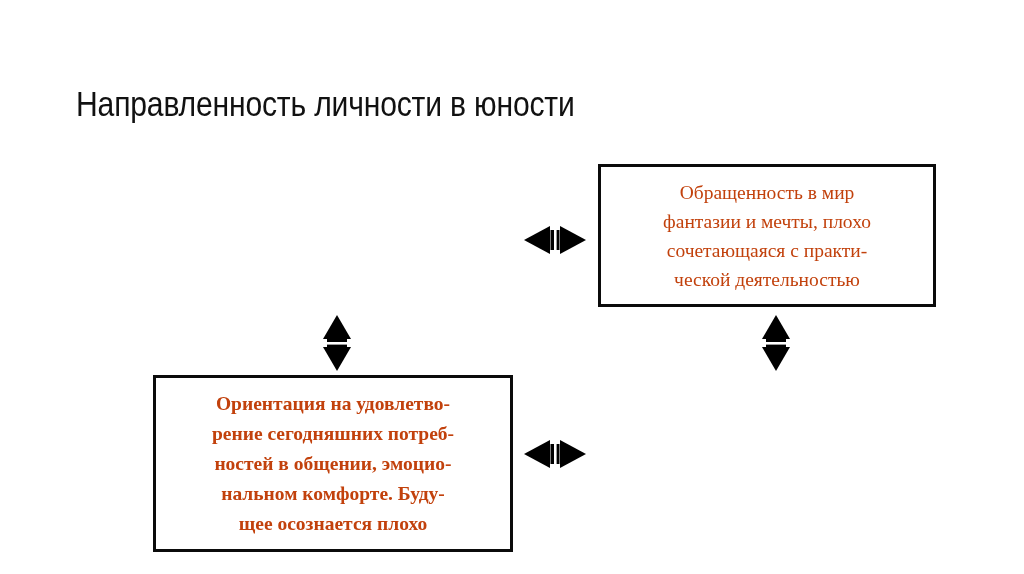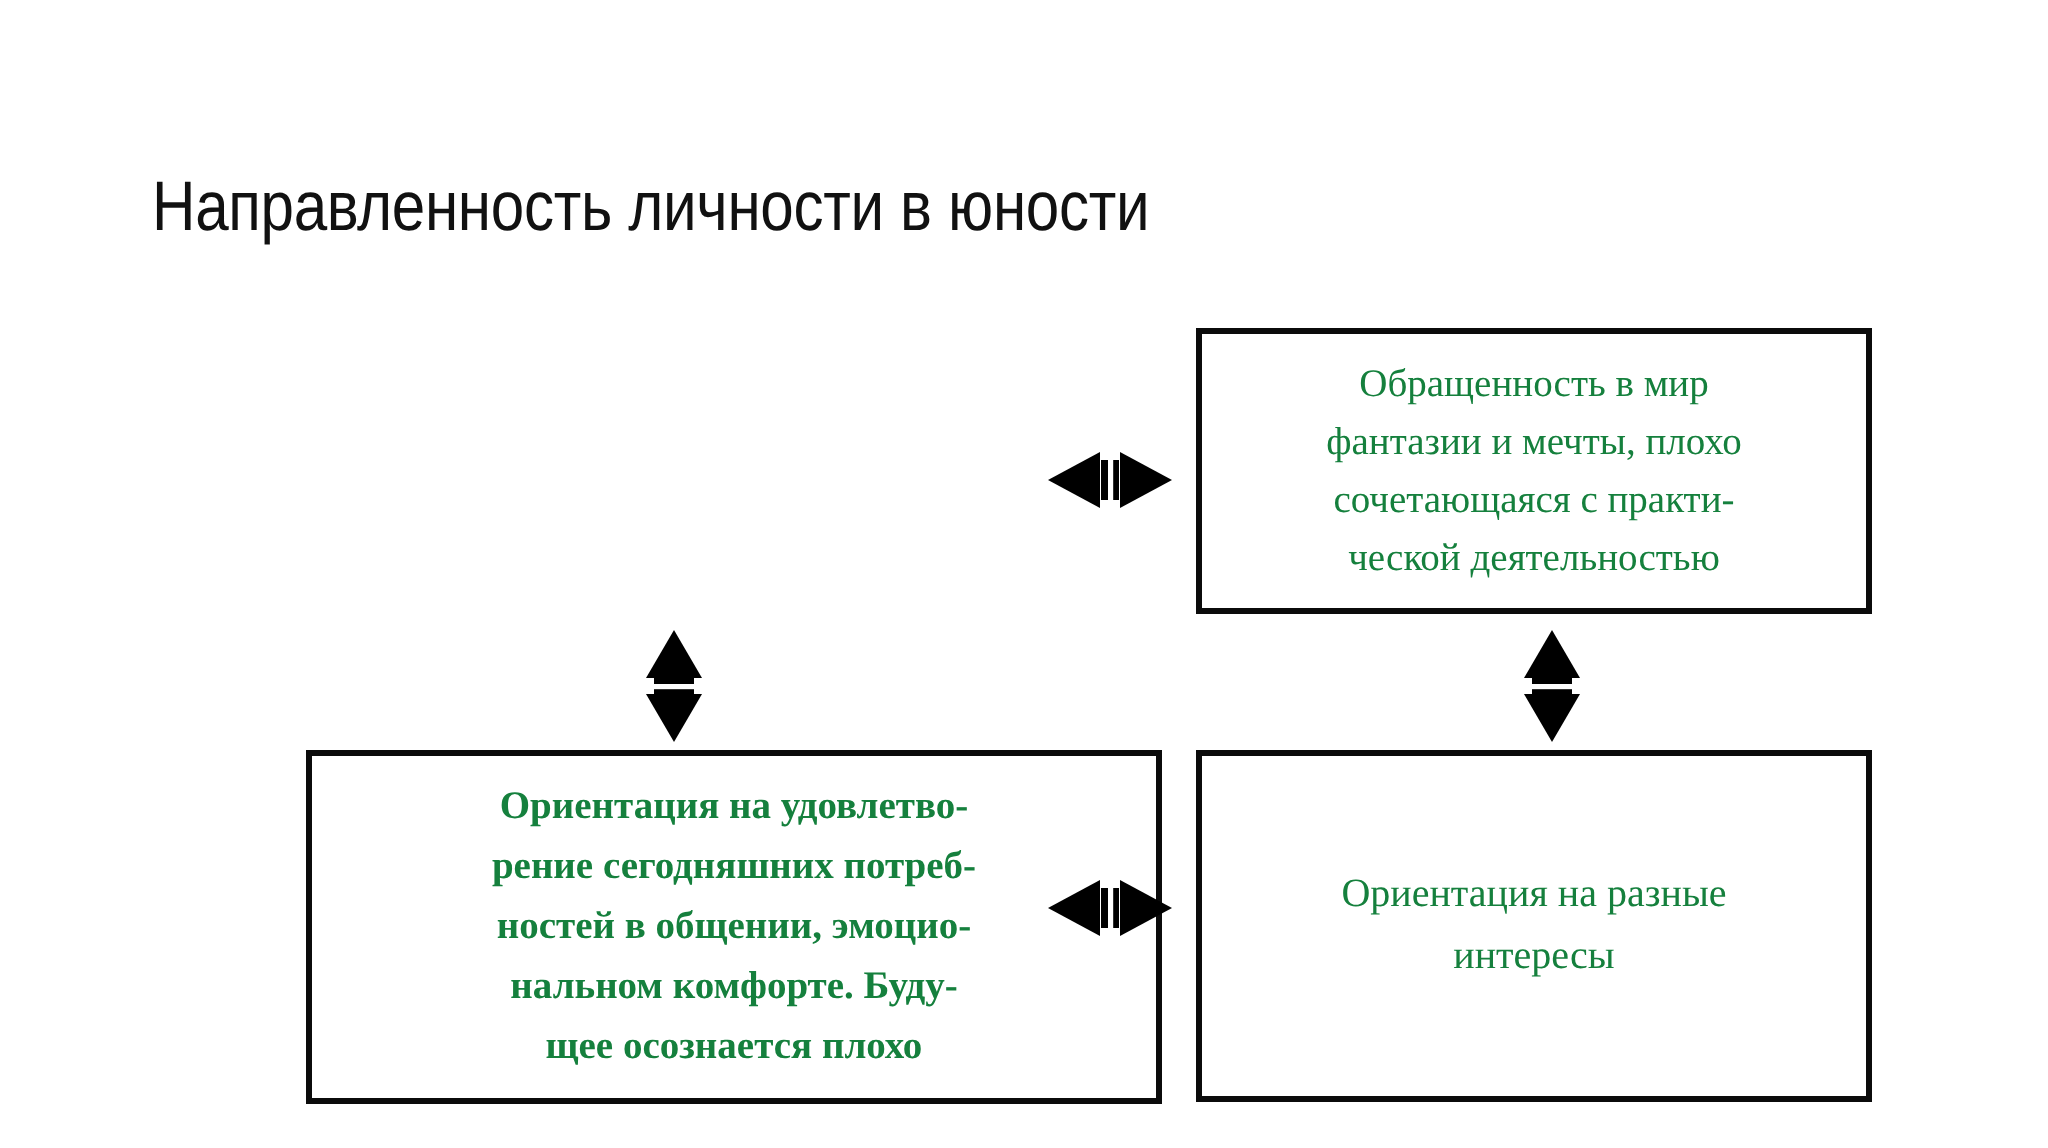--- a/index.html
+++ b/index.html
@@ -40,21 +40,21 @@
   .node {
     position: absolute;
     box-sizing: border-box;
     background: #ffffff;
     border: 3px solid #0b0b0b;
     display: flex;
     align-items: center;
     justify-content: center;
     text-align: center;
     font-family: "Liberation Serif", "DejaVu Serif", serif;
-    color: #15803d;
+    color: #c2410c;
   }
   .node .node-text {
     display: block;
     padding: 0 10px;
     white-space: pre-line;
   }
 
   #node-orientation-activity {
     left: 152px;  top: 165px;
     width: 360px; height: 142px;
@@ -62,21 +62,21 @@
     line-height: 30px;
   }
   #node-fantasy-world {
     left: 598px;  top: 164px;
     width: 338px; height: 143px;
     font-size: 19.5px;
     line-height: 29px;
   }
   #node-present-needs {
     left: 153px;  top: 375px;
-    width: 428px; height: 177px;
+    width: 360px; height: 177px;
     font-size: 19.5px;
     line-height: 30px;
     font-weight: 600;
   }
   #node-varied-interests {
     left: 598px;  top: 375px;
     width: 338px; height: 176px;
     font-size: 20px;
     line-height: 31px;
   }
@@ -108,24 +108,20 @@
   </div>
 
   <div class="node" id="node-present-needs">
     <span class="node-text">Ориентация на удовлетво-
 рение сегодняшних потреб-
 ностей в общении, эмоцио-
 нальном комфорте. Буду-
 щее осознается плохо</span>
   </div>
 
-  <div class="node" id="node-varied-interests">
-    <span class="node-text">Ориентация на разные
-интересы</span>
-  </div>
 
   <div class="arrow" id="arrow-top-horizontal">
     <svg width="62" height="36" viewBox="0 0 62 36" aria-hidden="true">
       <polygon points="0,18 26,4 26,32" fill="#000000"></polygon>
       <polygon points="62,18 36,4 36,32" fill="#000000"></polygon>
       <rect x="26.5" y="8" width="9" height="20" fill="#000000"></rect>
       <rect x="30" y="4" width="2.6" height="28" fill="#ffffff"></rect>
     </svg>
   </div>
 

